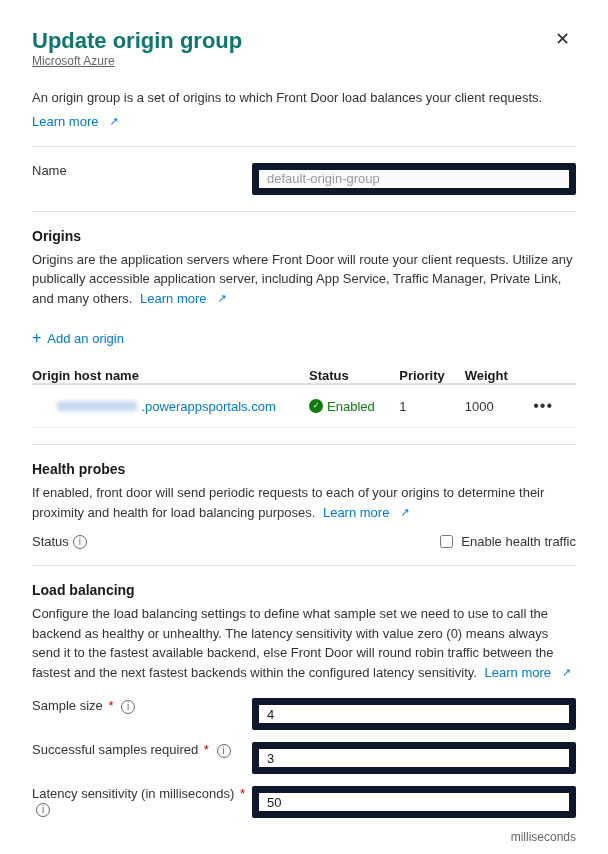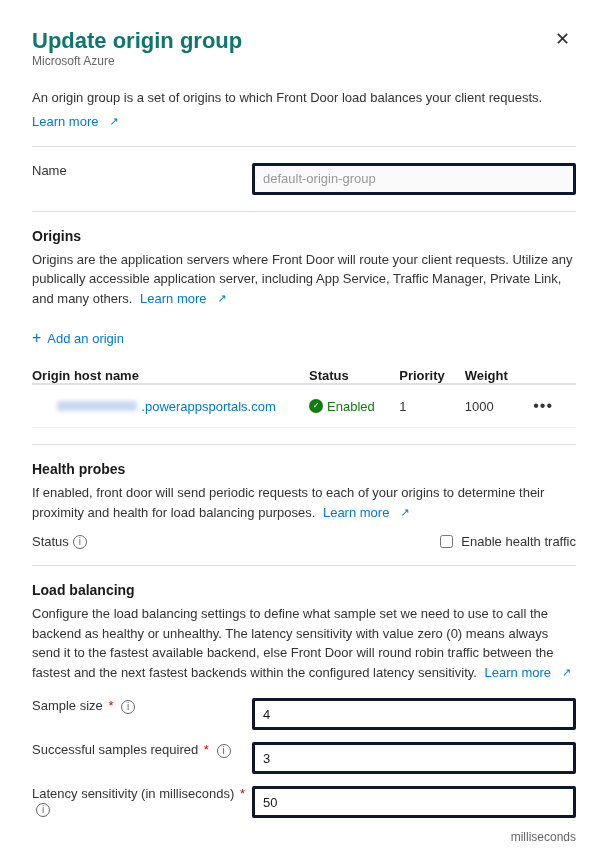--- a/index.html
+++ b/index.html
@@ -28,20 +28,21 @@
     .panel-title {
       font-size: 22px;
       font-weight: 600;
       color: #0f766e;
       line-height: 1.2;
     }
     .panel-subtitle {
       font-size: 12px;
       color: #666;
       margin-bottom: 16px;
+      text-decoration: underline;
     }
     .close-btn {
       background: none;
       border: none;
       cursor: pointer;
       font-size: 18px;
       color: #333;
       padding: 2px 6px;
       line-height: 1;
     }
@@ -74,21 +75,21 @@
     }
     .field-label {
       font-size: 13px;
       color: #333;
       width: 220px;
       flex-shrink: 0;
     }
     .field-input {
       flex: 1;
       height: 32px;
-      border: 3px solid #0f172a;
+      border: 7px solid #0f172a;
       border-radius: 2px;
       padding: 0 8px;
       font-size: 13px;
       color: #999;
       background: #fafafa;
       outline: none;
     }
     .section-title {
       font-size: 14px;
       font-weight: 600;

